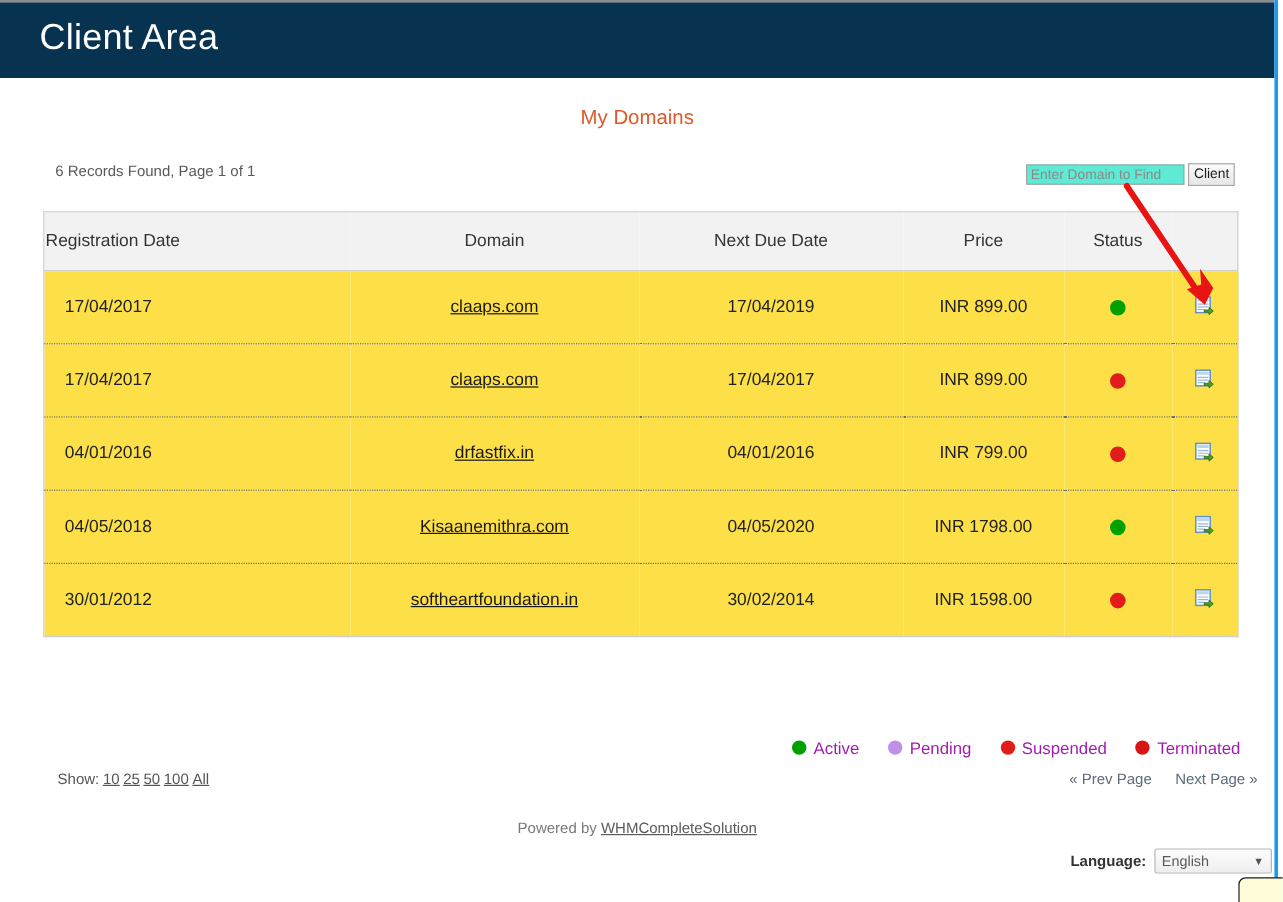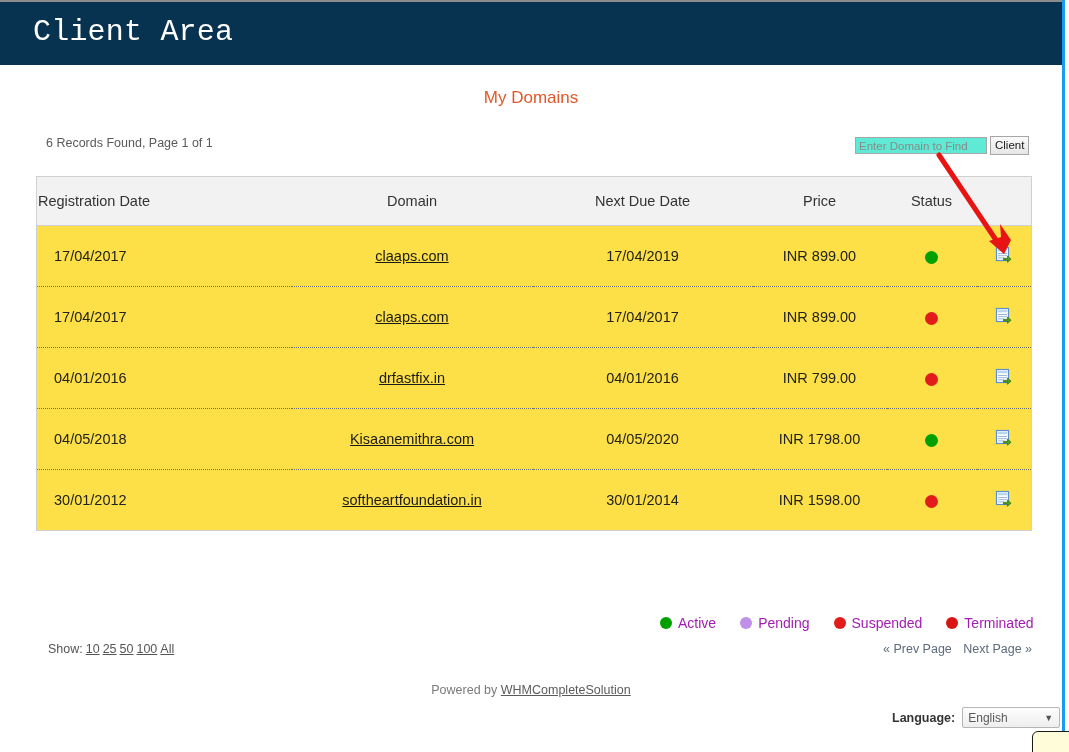--- a/index.html
+++ b/index.html
@@ -24,21 +24,20 @@
     width: 1062px; height: 63px;
     background: #073350;
   }
   .topbar-title {
     position: absolute;
     left: 33px; top: 13px;
     font-size: 30px;
     color: #ffffff;
     letter-spacing: .2px;
     white-space: nowrap;
-    font-family: Liberation Mono, monospace;
   }
 
   
   .right-edge {
     position: absolute;
     left: 1062px; top: 0;
     width: 3px; height: 752px;
     background: #1b9bf0;
   }
   .top-edge {
@@ -187,21 +186,21 @@
   .paging {
     position: absolute;
     left: 875px; top: 642px;
     font-size: 12.5px;
     color: #5c6b7a;
   }
   .paging a {
     color: #5c6b7a;
     text-decoration: none;
     cursor: pointer;
-    margin-left: 8px;
+    margin-left: 16px;
     text-align: center;
   }
 
   
   .footer {
     position: absolute;
     left: 0; top: 683px;
     width: 1062px;
     text-align: center;
     font-size: 12.5px;
@@ -355,21 +354,21 @@
                   <rect x="2.7" y="2.7" width="9.6" height="2.6" fill="#b9d6ee"></rect>
                   <line x1="3" y1="7.5" x2="12" y2="7.5" stroke="#9ab6d4" stroke-width="1"></line>
                   <line x1="3" y1="9.7" x2="12" y2="9.7" stroke="#9ab6d4" stroke-width="1"></line>
                   <line x1="3" y1="11.9" x2="9" y2="11.9" stroke="#9ab6d4" stroke-width="1"></line>
                   <path d="M8.5 12.3 h4 v-2.2 l3.6 3.1 -3.6 3.1 v-2.2 h-4 z" fill="#4ea120" stroke="#2f6d12" stroke-width=".7"></path>
                 </svg></span></td>
           </tr>
           <tr>
             <td class="col-reg">30/01/2012</td>
             <td class="col-domain"><a class="domain-link">softheartfoundation.in</a></td>
-            <td class="col-due">30/01/2014</td>
+            <td class="col-due">30/02/2014</td>
             <td class="col-price">INR 1598.00</td>
             <td class="col-status"><span class="dot dot-suspended"></span></td>
             <td class="col-action"><span class="action-icon"><svg width="17" height="17" viewBox="0 0 17 17">
                   <rect x="1.5" y="1.5" width="12" height="13" fill="#ffffff" stroke="#5b8fc9" stroke-width="1.2"></rect>
                   <rect x="2.7" y="2.7" width="9.6" height="2.6" fill="#b9d6ee"></rect>
                   <line x1="3" y1="7.5" x2="12" y2="7.5" stroke="#9ab6d4" stroke-width="1"></line>
                   <line x1="3" y1="9.7" x2="12" y2="9.7" stroke="#9ab6d4" stroke-width="1"></line>
                   <line x1="3" y1="11.9" x2="9" y2="11.9" stroke="#9ab6d4" stroke-width="1"></line>
                   <path d="M8.5 12.3 h4 v-2.2 l3.6 3.1 -3.6 3.1 v-2.2 h-4 z" fill="#4ea120" stroke="#2f6d12" stroke-width=".7"></path>
                 </svg></span></td>

